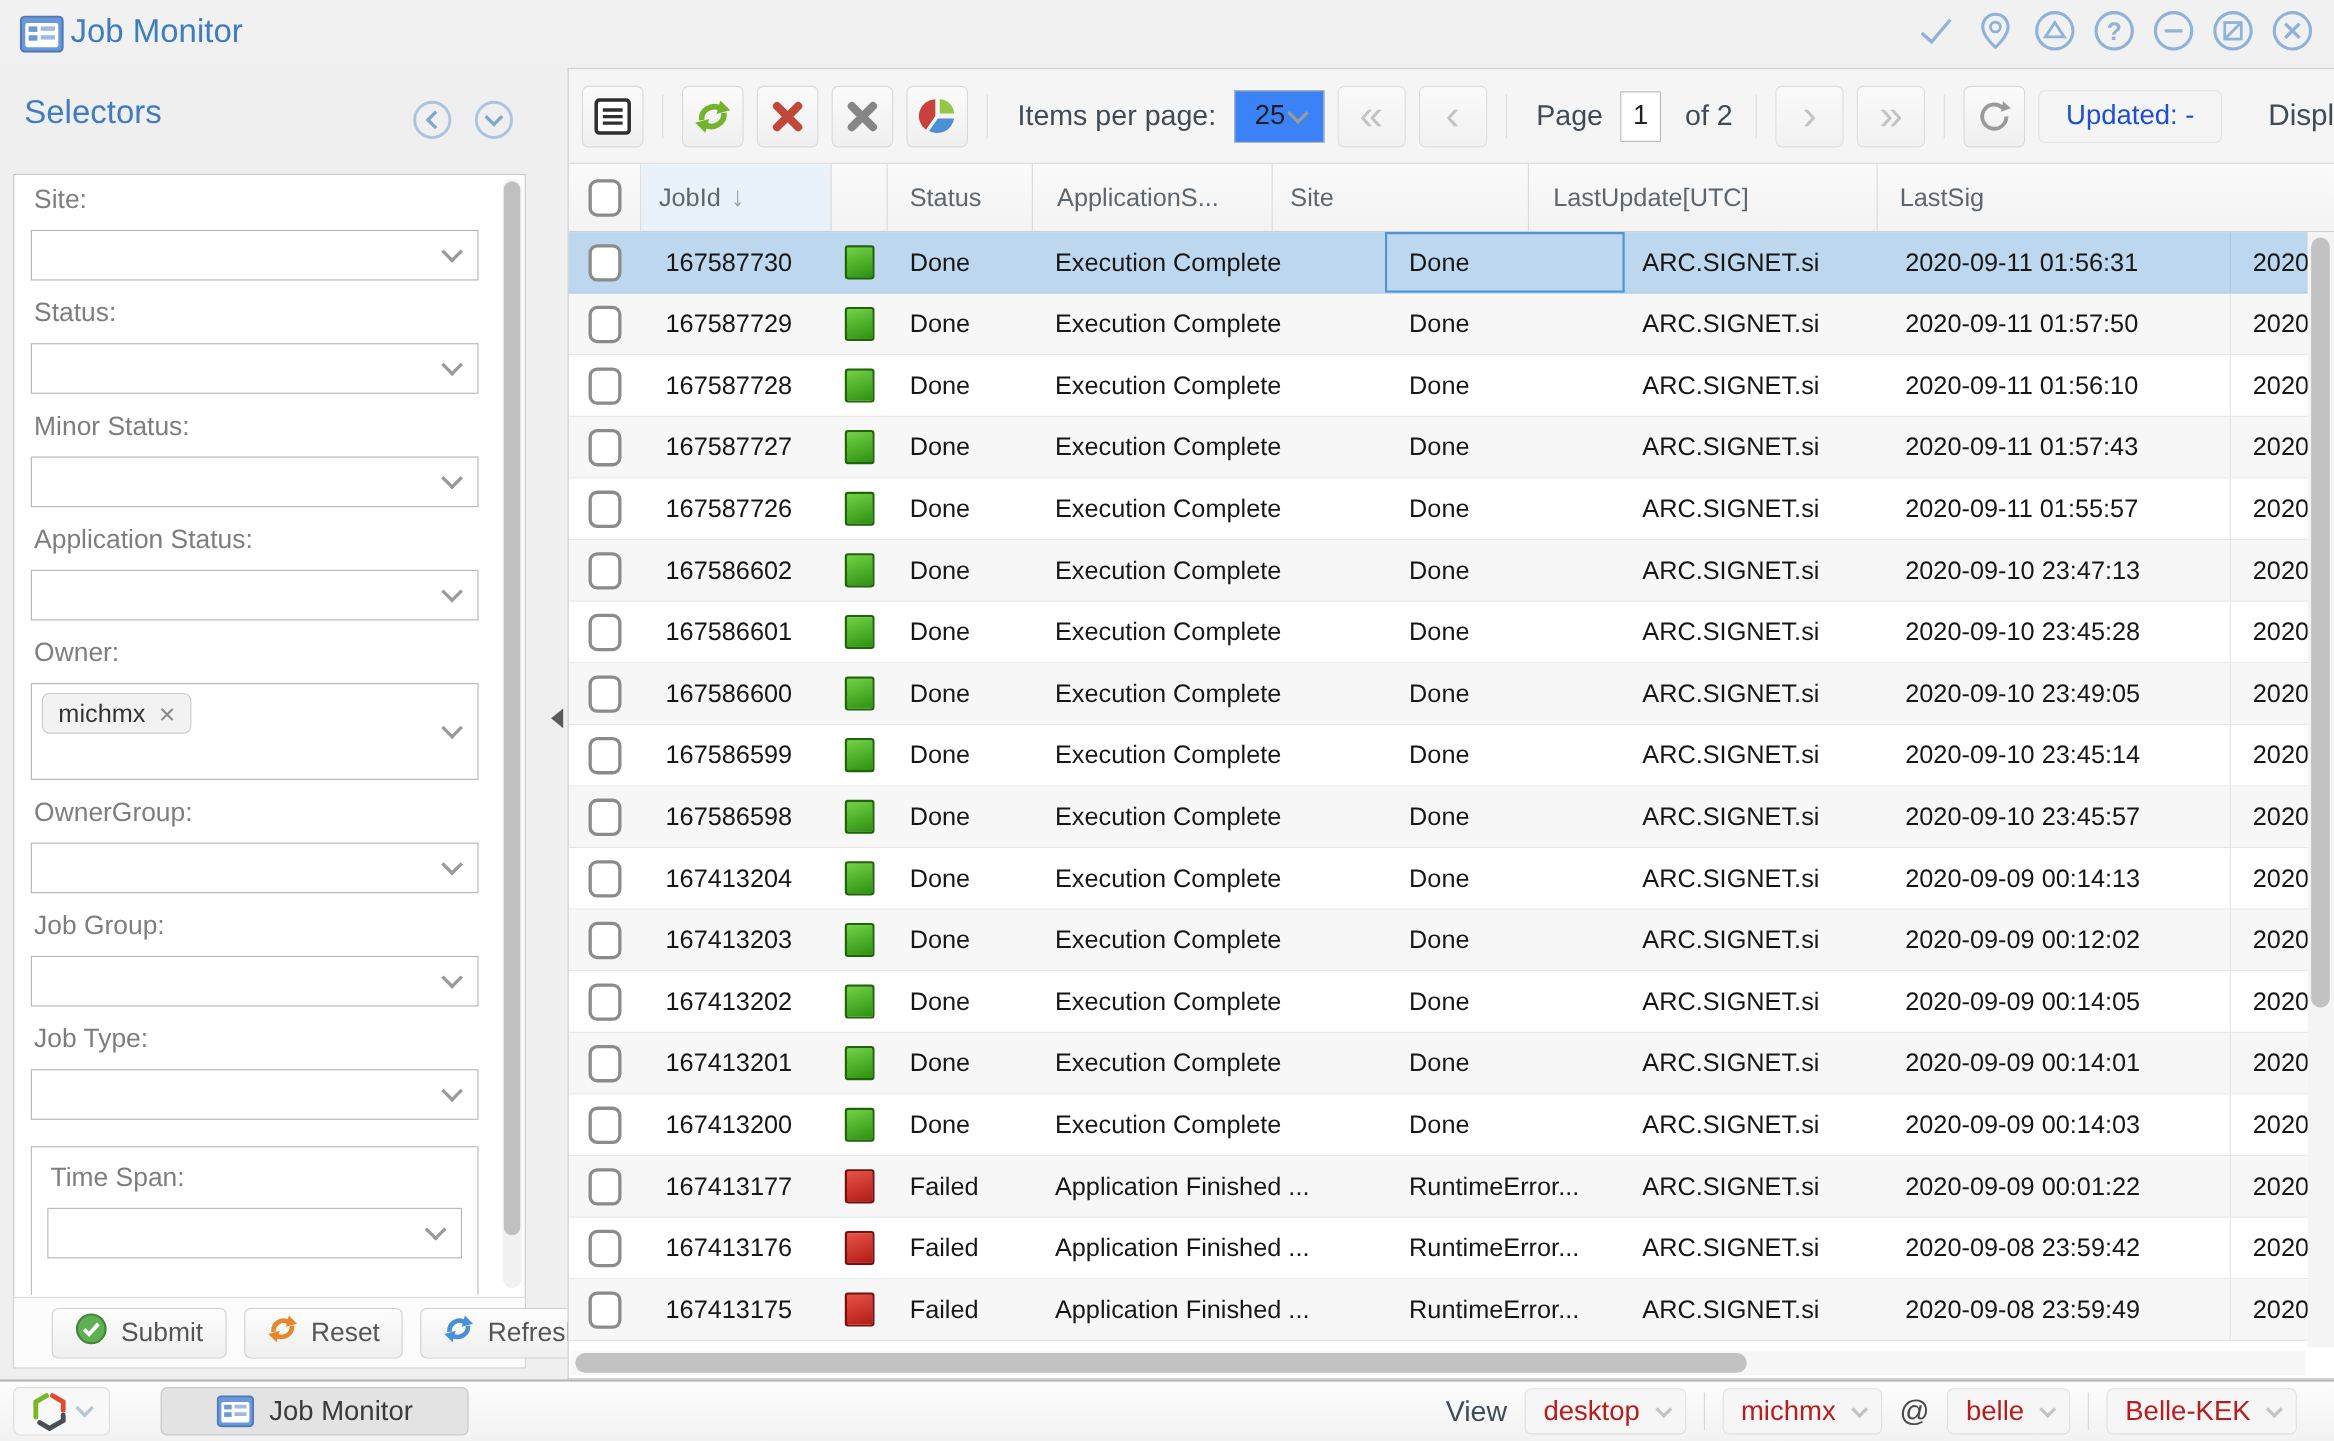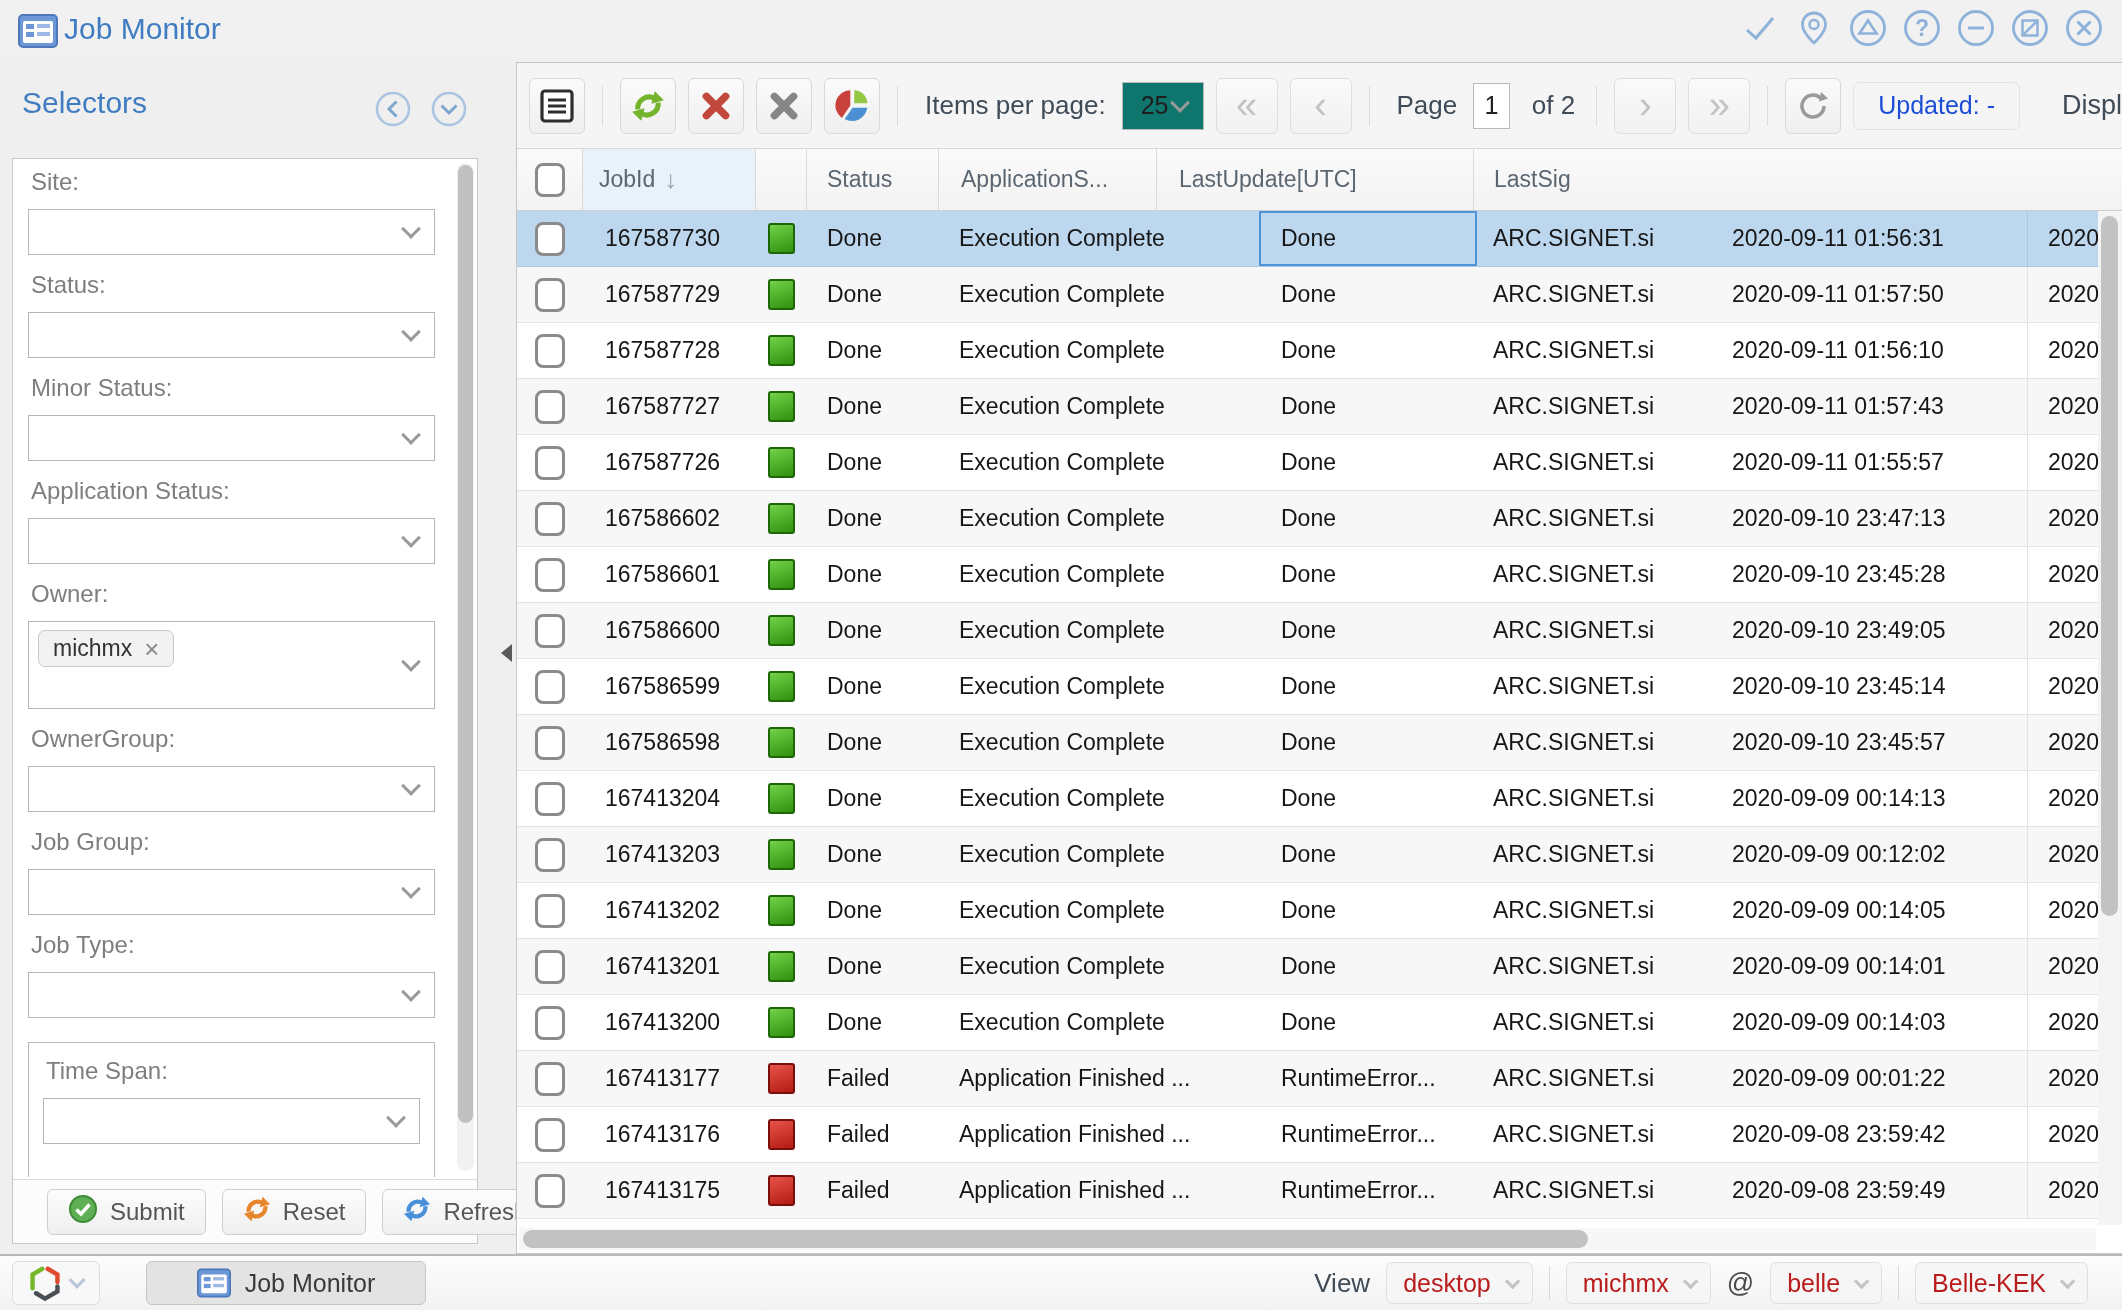--- a/index.html
+++ b/index.html
@@ -36,21 +36,21 @@
   .panel-scroll .thumb{position:absolute;left:1px;right:1px;top:2px;bottom:48px;background:#c0c0c0;border-radius:8px;}
   .panel-footer{position:absolute;left:0;right:0;bottom:0;height:64px;background:#fcfcfc;border-top:1px solid #dcdcdc;display:flex;align-items:center;gap:16px;padding-left:34px;}
   .btn{display:inline-flex;align-items:center;gap:12px;height:46px;padding:0 20px;background:linear-gradient(#fdfdfd,#efefef);border:1px solid #cfcfcf;border-radius:6px;font-size:24px;color:#555;}
   #splitter-arrow{position:absolute;left:501px;top:644px;width:0;height:0;border-top:9px solid transparent;border-bottom:9px solid transparent;border-right:11px solid #5a5a5a;}
   
   #main-panel{position:absolute;left:516px;top:62px;right:0;bottom:56px;background:#fff;border:1px solid #c6c6c6;border-right:none;overflow:hidden;}
   #grid-toolbar{position:absolute;left:0;top:0;right:0;height:86px;background:#f5f5f5;border-bottom:1px solid #d8d8d8;display:flex;align-items:center;gap:12px;padding-left:12px;overflow:hidden;}
   .tbtn{width:56px;height:56px;flex:none;border:1px solid #d9d9d9;border-radius:6px;background:linear-gradient(#fbfbfb,#efefef);display:flex;align-items:center;justify-content:center;}
   .tsep{width:1px;height:40px;background:#dcdcdc;margin:0 5px;flex:none;}
   .tlabel{font-size:26px;color:#3f4b57;margin:0 4px 0 10px;white-space:nowrap;}
-  .pp-combo{position:relative;width:138px;height:48px;border:1px solid #b9b9b9;background:#0f766e;font-size:25px;color:#1d1d1d;display:flex;align-items:center;padding-left:18px;}
+  .pp-combo{position:relative;width:138px;height:48px;border:1px solid #b9b9b9;background:#3b82f6;font-size:25px;color:#1d1d1d;display:flex;align-items:center;padding-left:18px;}
   .pager-btn{width:62px;height:56px;flex:none;border:1px solid #dedede;border-radius:6px;background:linear-gradient(#fafafa,#f1f1f1);display:flex;align-items:center;justify-content:center;font-size:38px;color:#c3c3c3;}
   .page-input{width:68px;height:46px;border:1px solid #b9b9b9;background:#fff;display:flex;align-items:center;justify-content:center;font-size:25px;color:#222;}
   .updated-btn{height:48px;padding:0 24px;border:1px solid #e3e3e3;border-radius:6px;background:#f5f5f5;color:#1d4ed8;font-size:25px;display:flex;align-items:center;white-space:nowrap;}
   .display-text{font-size:27px;color:#3f4b57;margin-left:30px;white-space:nowrap;}
   
   #grid-header{position:absolute;left:0;top:86px;right:0;height:62px;background:linear-gradient(#fafafa,#f3f3f3);border-bottom:1px solid #cfcfcf;display:flex;}
   .hcell{display:flex;align-items:center;padding-left:20px;font-size:23px;color:#5c6670;border-right:1px solid #dadada;overflow:hidden;white-space:nowrap;text-align:right;}
   .hcell.c-cb{justify-content:center;padding-left:0;}
   .hcell.c-jobid{background:#e9f1fa;padding-left:16px;}
   .hcell.c-lastsig{border-right:none;}
@@ -323,20 +323,23 @@
         <span class="sort-arrow">↓</span>
       </div>
       <div class="hcell c-icon">
         <span></span>
       </div>
       <div class="hcell c-status">
         <span>Status</span>
       </div>
       <div class="hcell c-app">
         <span>ApplicationS...</span>
+      </div>
+      <div class="hcell c-site">
+        <span>Site</span>
       </div>
       <div class="hcell c-update">
         <span>LastUpdate[UTC]</span>
       </div>
       <div class="hcell c-lastsig">
         <span>LastSig</span>
       </div>
     </div>
   <div id="grid-body">
       <div class="grow selected">

